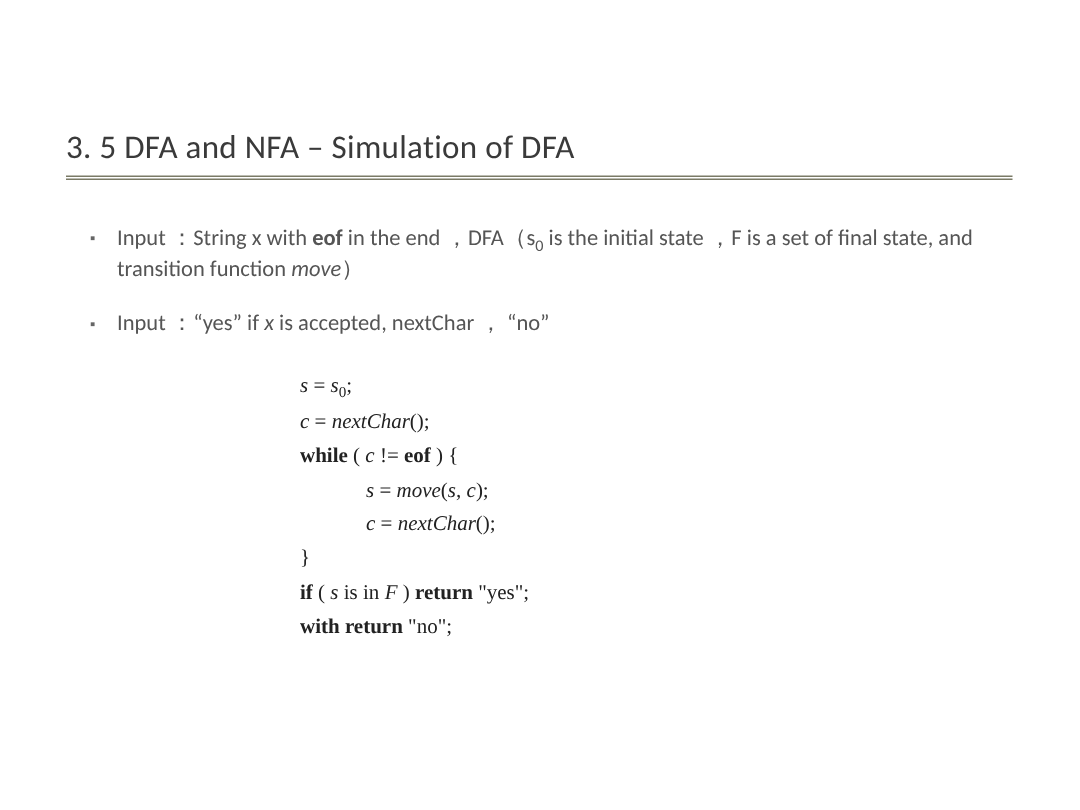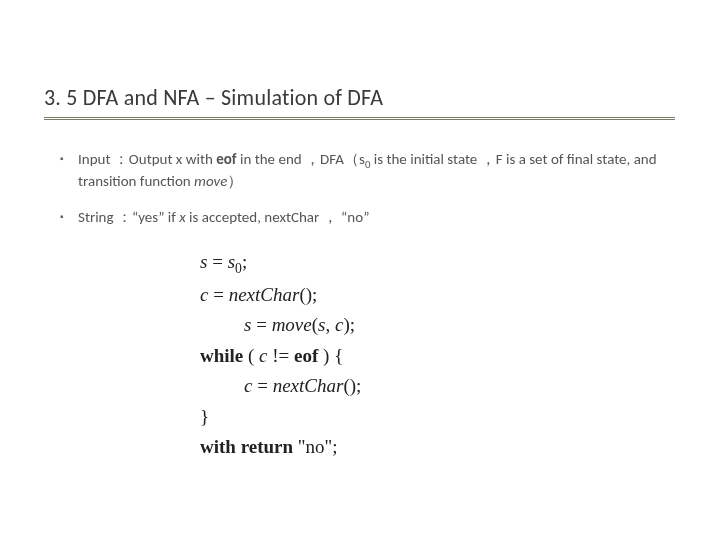--- a/index.html
+++ b/index.html
@@ -59,21 +59,21 @@
   }
   .bold { font-weight: 700; }
   .ital { font-style: italic; }
   .sub { font-size: 0.72em; vertical-align: sub; }
   .code-block {
     position: absolute;
     top: 240px;
     left: 190px;
     width: 350px;
     font-family: "Computer Modern", "Latin Modern Roman", Georgia, serif;
-    font-size: 19px;
+    font-size: 14px;
     line-height: 1.55;
     color: #222;
     padding: 6px 10px;
   }
   .code-line { white-space: nowrap; }
   .code-indent { padding-left: 44px; }
   .cm-it { font-style: italic; font-family: "Computer Modern", Georgia, serif; }
   .cm-bf { font-weight: 700; font-family: "Computer Modern", Georgia, serif; }
   .cm-rm { font-family: "Computer Modern", Georgia, serif; }
   .q-no { font-style: normal; }
@@ -83,44 +83,47 @@
 
 <div class="slide">
 
   <div class="title-block">
     <div class="title-text">3. 5 DFA and NFA – Simulation of DFA</div>
     <div class="title-rule"></div>
   </div>
 
   <div class="body-list">
     <div class="body-item">
-      <span>Input ：Output x with </span><span class="bold">eof</span><span> in the end ，DFA（s</span><span class="sub">0</span><span> is the initial state ，F is a set of final state, and transition function </span><span class="ital">move</span><span>）</span>
+      <span>Input ：String x with </span><span class="bold">eof</span><span> in the end ，DFA（s</span><span class="sub">0</span><span> is the initial state ，F is a set of final state, and transition function </span><span class="ital">move</span><span>）</span>
     </div>
     <div class="body-item">
-      <span>String ：“yes”  if </span><span class="ital">x</span><span> is accepted, nextChar ， “no”</span>
+      <span>Input ：“yes”  if </span><span class="ital">x</span><span> is accepted, nextChar ， “no”</span>
     </div>
   </div>
 
   <div class="code-block">
     <div class="code-line">
       <span class="cm-it">s</span><span class="cm-rm"> = </span><span class="cm-it">s</span><span class="cm-rm sub">0</span><span class="cm-rm">;</span>
     </div>
     <div class="code-line">
       <span class="cm-it">c</span><span class="cm-rm"> = </span><span class="cm-it">nextChar</span><span class="cm-rm">();</span>
     </div>
+    <div class="code-line">
+      <span class="cm-bf">while</span><span class="cm-rm"> ( </span><span class="cm-it">c</span><span class="cm-rm"> != </span><span class="cm-bf">eof</span><span class="cm-rm"> ) {</span>
+    </div>
     <div class="code-line code-indent">
       <span class="cm-it">s</span><span class="cm-rm"> = </span><span class="cm-it">move</span><span class="cm-rm">(</span><span class="cm-it">s</span><span class="cm-rm">, </span><span class="cm-it">c</span><span class="cm-rm">);</span>
-    </div>
-    <div class="code-line">
-      <span class="cm-bf">while</span><span class="cm-rm"> ( </span><span class="cm-it">c</span><span class="cm-rm"> != </span><span class="cm-bf">eof</span><span class="cm-rm"> ) {</span>
     </div>
     <div class="code-line code-indent">
       <span class="cm-it">c</span><span class="cm-rm"> = </span><span class="cm-it">nextChar</span><span class="cm-rm">();</span>
     </div>
     <div class="code-line">
       <span class="cm-rm">}</span>
+    </div>
+    <div class="code-line">
+      <span class="cm-bf">if</span><span class="cm-rm"> ( </span><span class="cm-it">s</span><span class="cm-rm"> is in </span><span class="cm-it">F</span><span class="cm-rm"> ) </span><span class="cm-bf">return</span><span class="cm-rm q-no"> "yes";</span>
     </div>
     <div class="code-line">
       <span class="cm-bf">with</span><span class="cm-bf"> return</span><span class="cm-rm q-no"> "no";</span>
     </div>
   </div>
 
 </div>
 
 </body></html>

